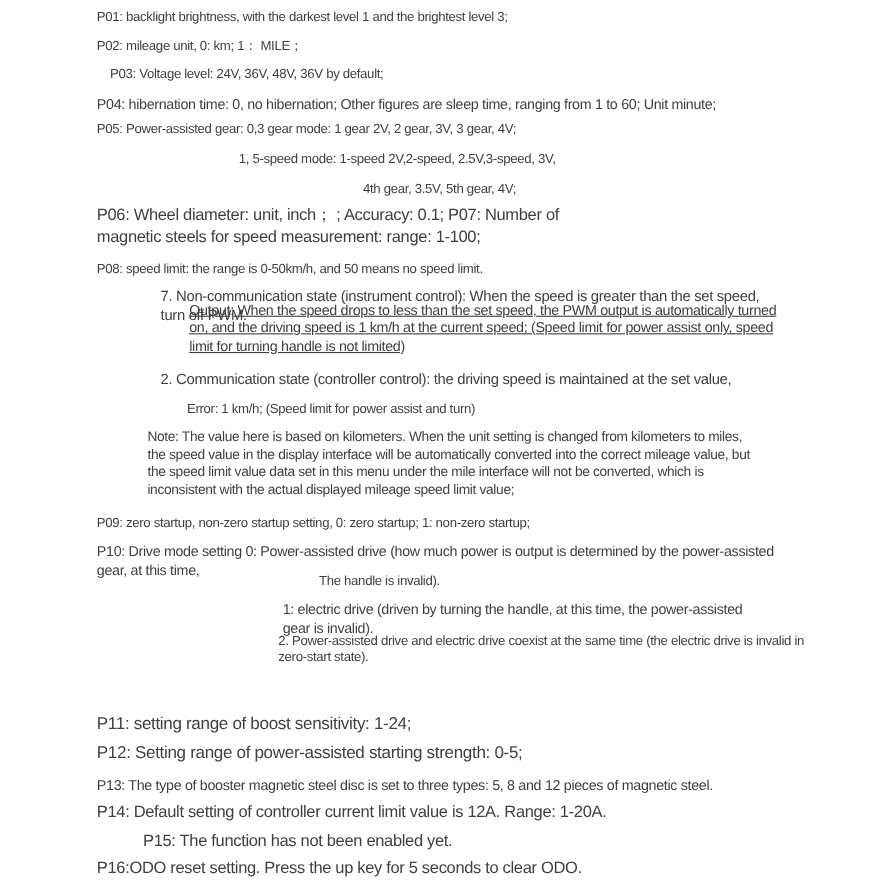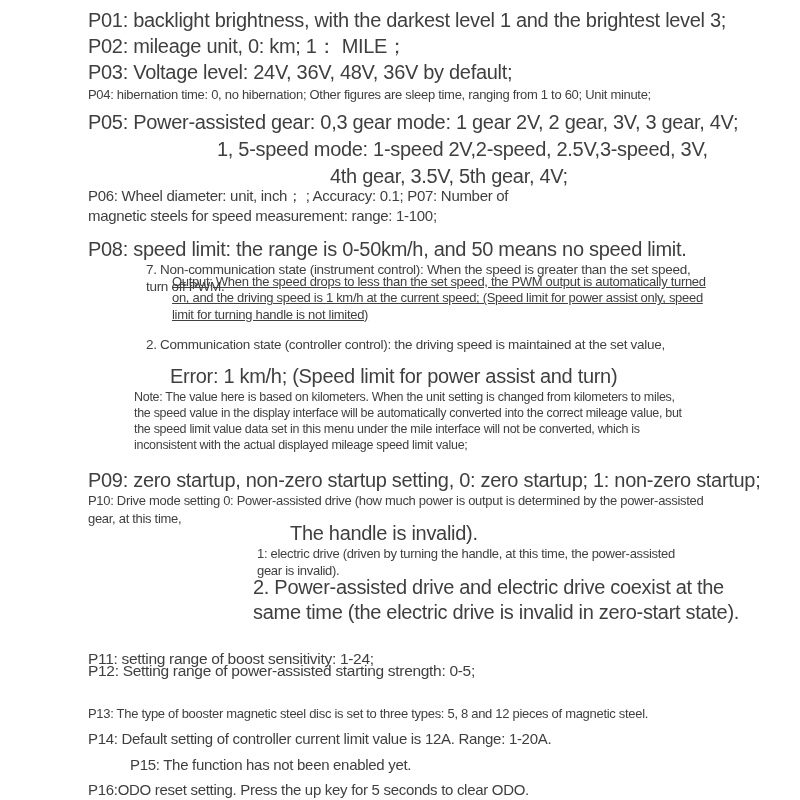--- a/index.html
+++ b/index.html
@@ -23,48 +23,48 @@
   }
   .ln {
     position: absolute;
     white-space: nowrap;
     line-height: 1.2;
   }
   .wrap {
     white-space: normal;
   }
   
-  .fs-lg  { font-size: 20px; }
+  .fs-lg  { font-size: 12px; }
   .fs-md  { font-size: 15px; }
   .fs-md2 { font-size: 15.5px; }
   .fs-sm  { font-size: 13.5px; }
   .fs-sm2 { font-size: 13px; }
   .fs-xs  { font-size: 12.5px; }
 
   .pos-p01        { left: 88px;  top: 8px;   }
   .pos-p02        { left: 88px;  top: 34px;  }
-  .pos-p03        { left: 88px;  top: 60px;  }
+  .pos-p03        { left: 100px;  top: 60px;  }
   .pos-p04        { left: 88px;  top: 87px;  }
   .pos-p05        { left: 88px;  top: 110px; }
   .pos-p05b       { left: 217px; top: 137px; }
   .pos-p05c       { left: 330px; top: 164px; }
   .pos-p06        { left: 88px;  top: 186px; width: 470px; line-height: 1.3; }
   .pos-p08        { left: 88px;  top: 237px; }
   .pos-p08-item1  { left: 146px; top: 261px; width: 555px; line-height: 1.28; }
   .pos-p08-output { left: 172px; top: 274px; width: 540px; line-height: 1.25; text-decoration: underline; }
   .pos-p08-item2  { left: 146px; top: 337px; }
   .pos-p08-error  { left: 170px; top: 364px; text-align: center; }
   .pos-p08-note   { left: 134px; top: 389px; width: 555px; line-height: 1.28; }
   .pos-p09        { left: 88px;  top: 468px; }
   .pos-p10        { left: 88px;  top: 492px; width: 640px; line-height: 1.35; }
   .pos-p10-handle { left: 290px; top: 521px; }
   .pos-p10-elec   { left: 257px; top: 546px; width: 445px; line-height: 1.3; }
   .pos-p10-coex   { left: 253px; top: 575px; width: 505px; line-height: 1.25; }
   .pos-p11        { left: 88px;  top: 650px; }
-  .pos-p12        { left: 88px;  top: 662px; }
+  .pos-p12        { left: 88px;  top: 676px; }
   .pos-p13        { left: 88px;  top: 706px; }
   .pos-p14        { left: 88px;  top: 730px; }
   .pos-p15        { left: 88px;  top: 756px; margin-left: 42px; }
   .pos-p16        { left: 88px;  top: 781px; }
 </style>
 </head>
 <body>
 
 <div id="page">
 

